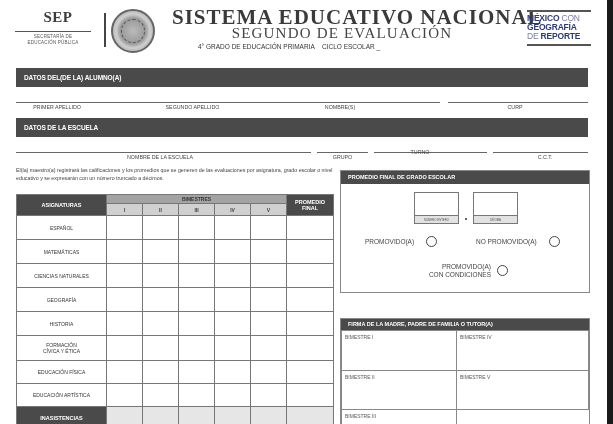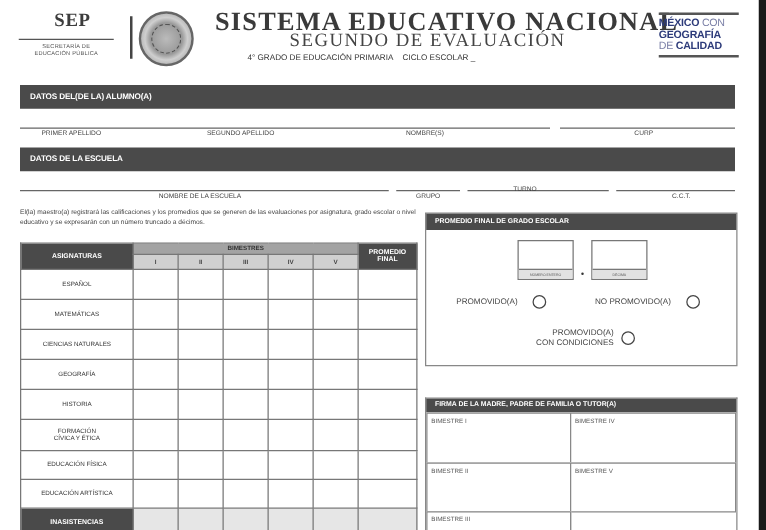--- a/index.html
+++ b/index.html
@@ -78,21 +78,21 @@
 
 <div class="abs title-main">SISTEMA EDUCATIVO NACIONAL</div>
 <div class="abs title-sub">SEGUNDO DE EVALUACIÓN</div>
 <div class="abs title-grade">4° GRADO DE EDUCACIÓN PRIMARIA</div>
 <div class="abs title-cycle">CICLO ESCOLAR _</div>
 
 <div class="abs mx-logo">
   <div class="mx-bar" style="margin-bottom:2px"></div>
   <div class="mx-line"><span class="mx-blue">MÉXICO</span> <span class="mx-gray">CON</span></div>
   <div class="mx-line mx-blue">GEOGRAFÍA</div>
-  <div class="mx-line"><span class="mx-gray">DE</span> <span class="mx-blue">CALIDAD</span></div>
+  <div class="mx-line"><span class="mx-gray">DE</span> <span class="mx-blue">REPORTE</span></div>
   <div class="mx-bar" style="margin-top:3px"></div>
 </div>
 
 <div class="abs section-bar" style="top:68px">DATOS DEL(DE LA) ALUMNO(A)</div>
 
 <div class="abs uline" style="left:16px; top:102px; width:424px"></div>
 <div class="abs uline" style="left:448px; top:102px; width:140px"></div>
 <div class="abs field-label" style="left:22px; top:104px; width:70px">PRIMER APELLIDO</div>
 <div class="abs field-label" style="left:155px; top:104px; width:75px">SEGUNDO APELLIDO</div>
 <div class="abs field-label" style="left:310px; top:104px; width:60px">NOMBRE(S)</div>

